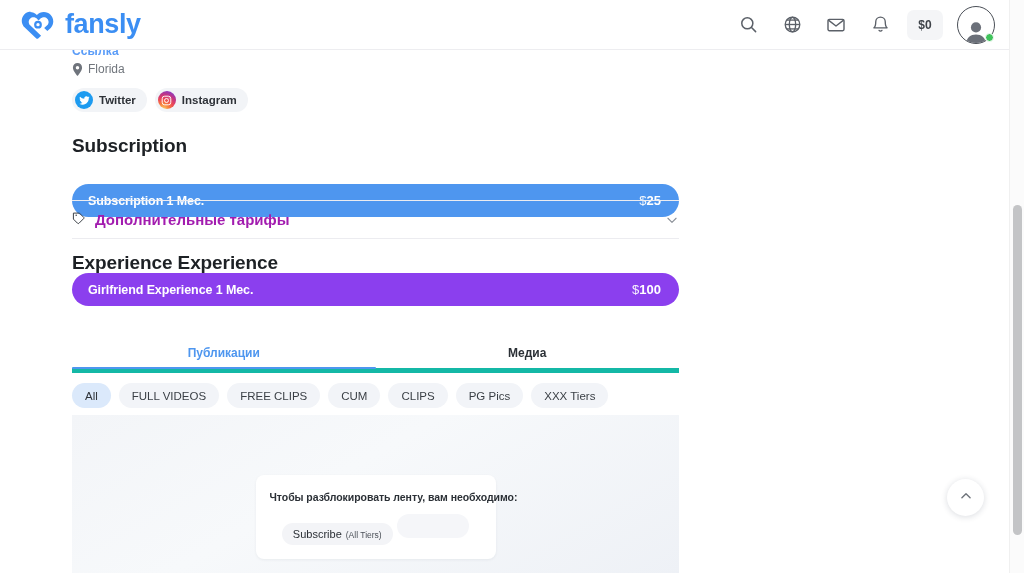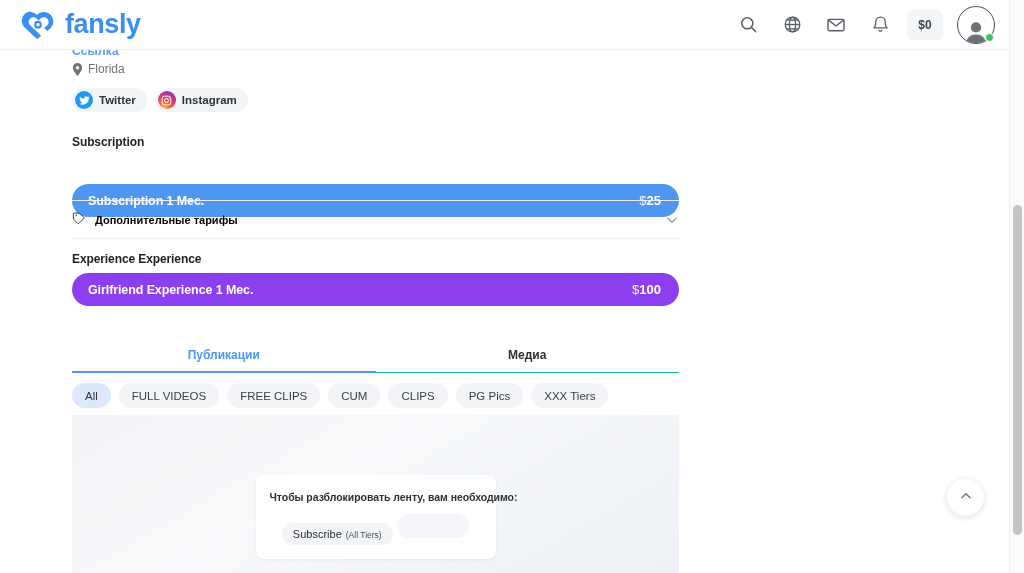--- a/index.html
+++ b/index.html
@@ -159,21 +159,21 @@
   }
   .badge-tw { background: #1d9bf0; }
   .badge-ig {
     background: radial-gradient(circle at 28% 105%, #fdd975 0%, #f7803c 26%, #ed4956 48%, #c13584 68%, #7a3cd6 92%);
   }
 
   
   .sec-title {
     position: absolute;
     left: 72px;
-    font-size: 12px;
+    font-size: 19px;
     font-weight: bold;
     color: #1d2125;
     letter-spacing: -0.1px;
   }
 
   
   .tier-btn {
     position: absolute;
     left: 72px;
     width: 607px;
@@ -209,33 +209,33 @@
     width: 607px;
     height: 39px;
     border-top: 1px solid #ececf0;
     border-bottom: 1px solid #ececf0;
     display: flex;
     align-items: center;
     cursor: pointer;
   }
   .extra-left { display: flex; align-items: center; gap: 9px; }
   .extra-label {
-    font-size: 11px;
-    font-weight: bold;
-    color: #000000;
+    font-size: 15px;
+    font-weight: bold;
+    color: #a21caf;
   }
   .extra-chev { margin-left: auto; color: #8c9199; display: flex; }
 
   
   .tabs {
     position: absolute;
     left: 72px;
     width: 607px;
     height: 36px;
-    border-bottom: 1px solid #14b8a6;
+    border-bottom: 5px solid #14b8a6;
     display: flex;
   }
   .tab {
     flex: 1;
     display: flex;
     align-items: center;
     justify-content: center;
     font-size: 12px;
     font-weight: bold;
     color: #2b3036;

